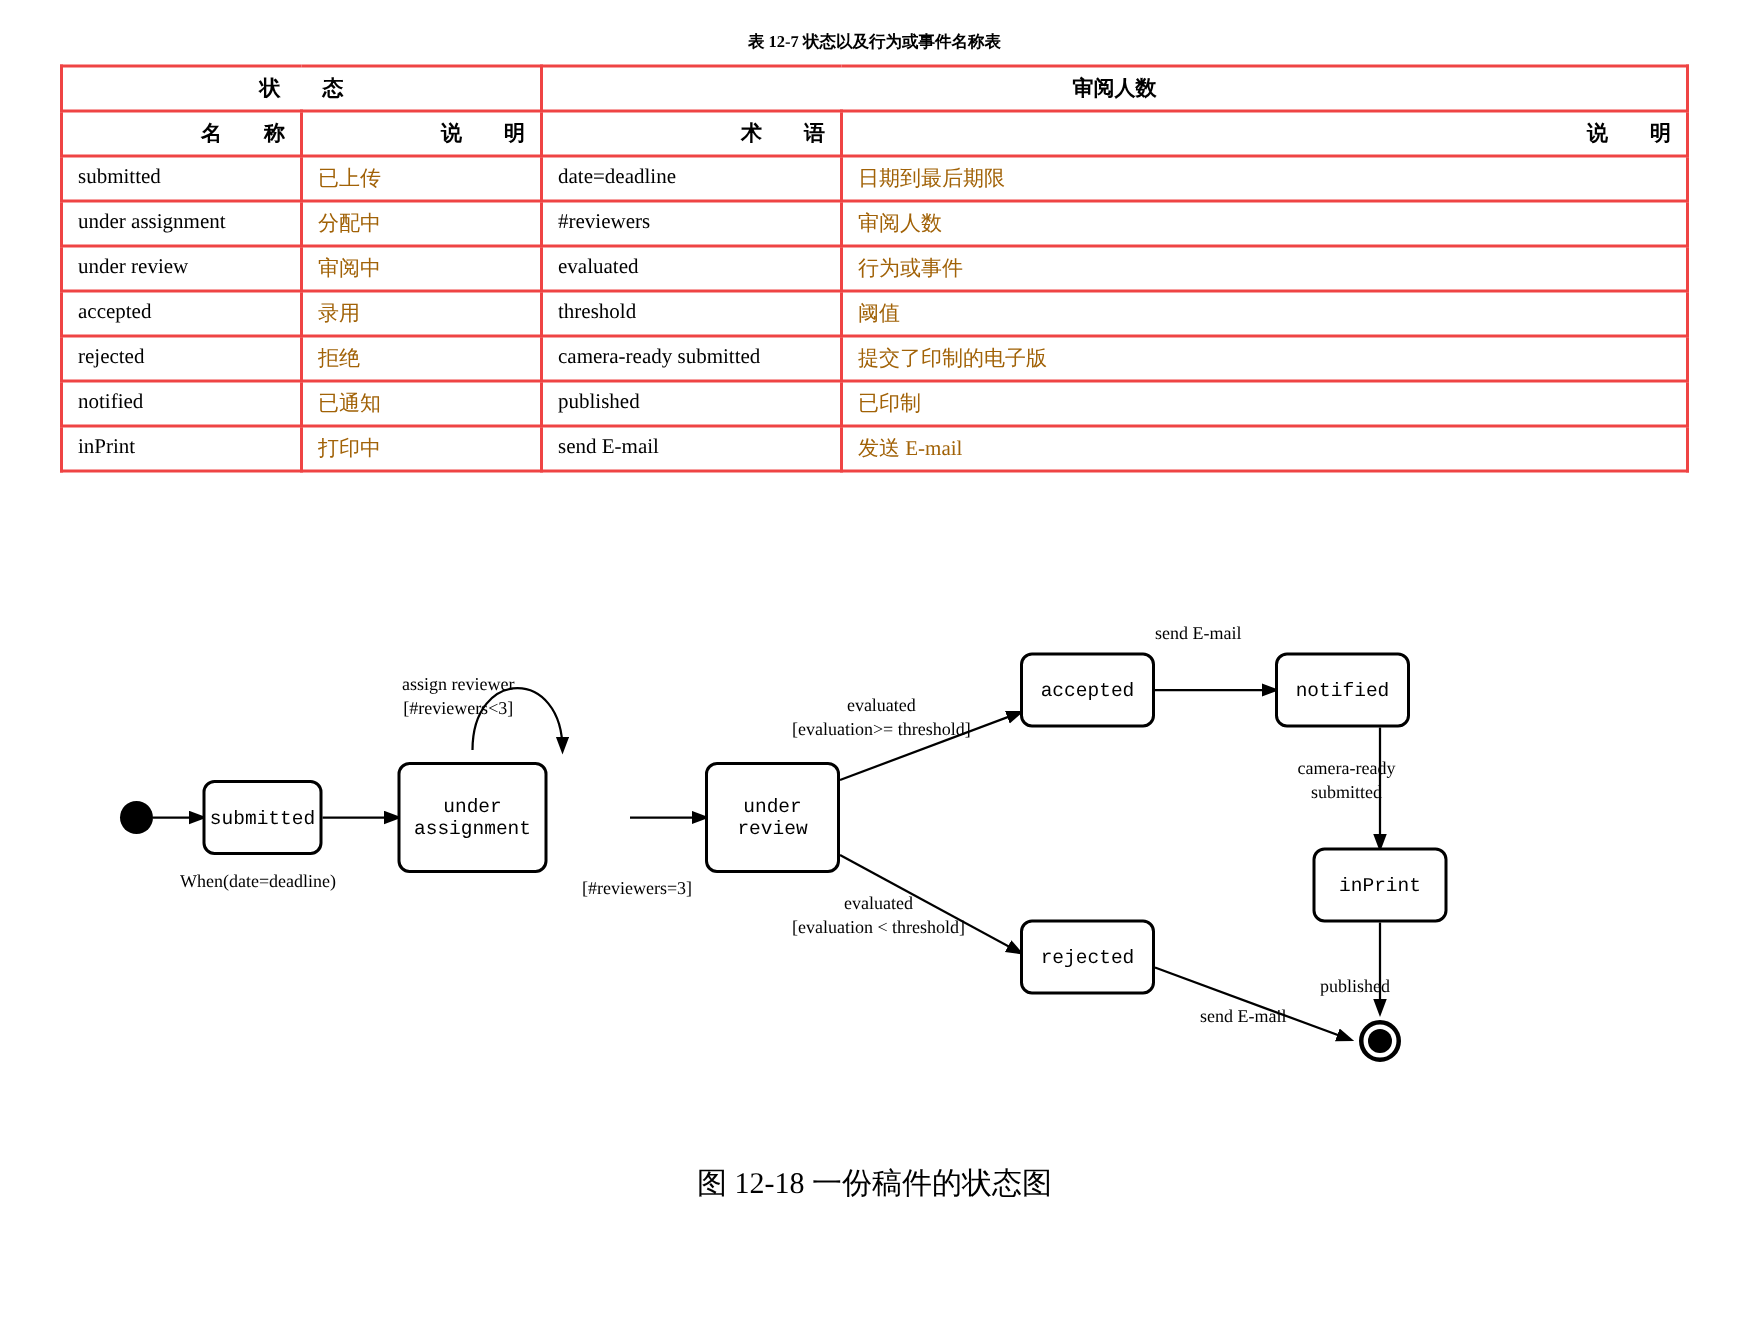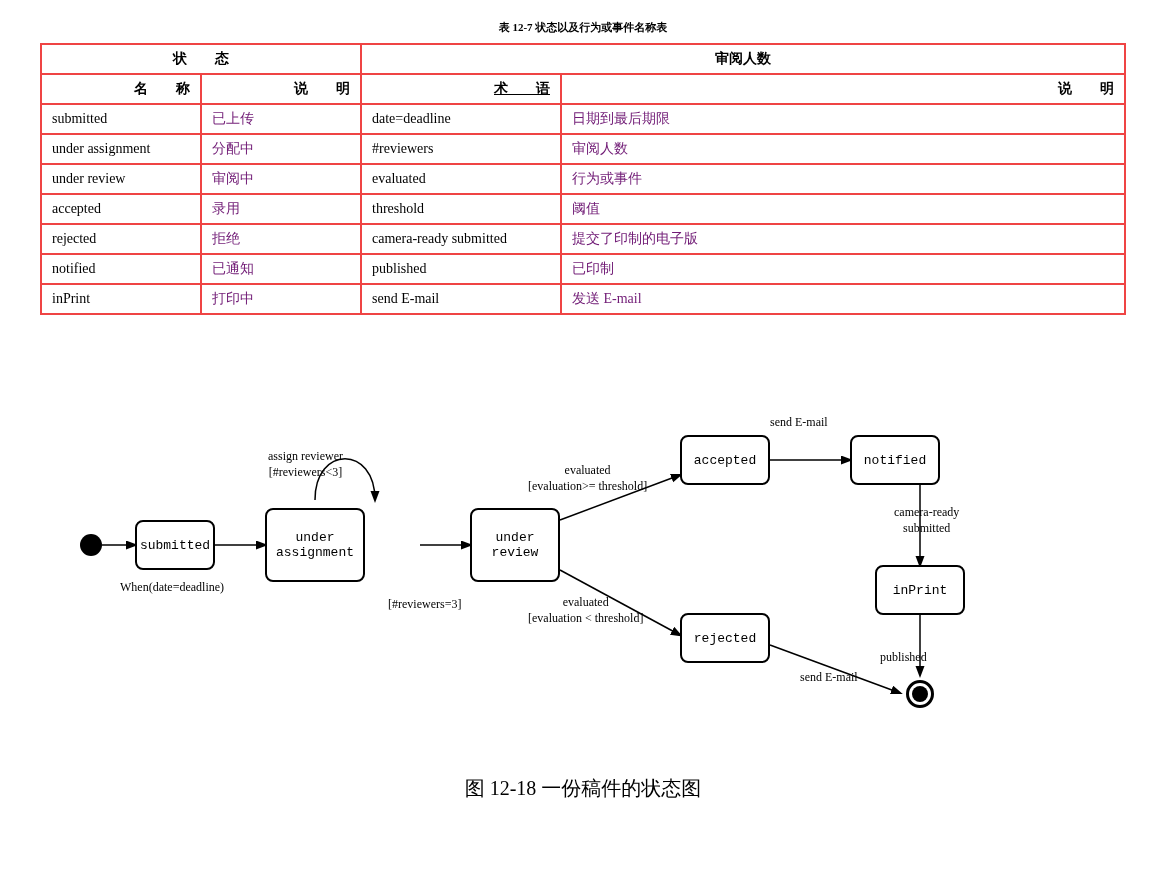--- a/index.html
+++ b/index.html
@@ -33,25 +33,25 @@
     }
     .main-table .header-group {
       text-align: center;
       font-weight: bold;
     }
     .main-table .sub-header {
       text-align: right;
       font-weight: bold;
     }
     .chinese-text {
-      color: #701a75;
+      color: #a16207;
     }
     .col-name { width: 160px; }
     .col-desc { width: 160px; }
-    .col-term { width: 200px; text-decoration: underline; }
+    .col-term { width: 200px; }
     .col-term-desc { width: auto; }
 
     
     .diagram-container {
       width: 100%;
       position: relative;
       height: 420px;
       margin-top: 10px;
     }
     .diagram-caption {
@@ -241,25 +241,25 @@
     <span>inPrint</span>
   </div>
 
   <div class="final-state-outer" style="left:866px; top:335px;">
     <div class="final-state-inner"></div>
   </div>
 
   <div class="diagram-label" style="left:80px; top:235px;font-family:Liberation Serif, serif;">When(date=deadline)</div>
   <div class="diagram-label" style="left:228px; top:104px; white-space:pre-line;">assign reviewer
 [#reviewers&lt;3]</div>
-  <div class="diagram-label" style="left:348px; top:240px;margin-top:12px;">[#reviewers=3]</div>
+  <div class="diagram-label" style="left:348px; top:240px;">[#reviewers=3]</div>
   <div class="diagram-label" style="left:488px; top:118px; white-space:pre-line;">evaluated
 [evaluation&gt;= threshold]</div>
   <div class="diagram-label" style="left:488px; top:250px; white-space:pre-line;">evaluated
 [evaluation &lt; threshold]</div>
   <div class="diagram-label" style="left:730px; top:70px;">send E-mail</div>
-  <div class="diagram-label" style="left:854px; top:160px; white-space:pre-line;">camera-ready
+  <div class="diagram-label" style="left:825px; top:160px; white-space:pre-line;">camera-ready
 submitted</div>
   <div class="diagram-label" style="left:840px; top:305px;">published</div>
   <div class="diagram-label" style="left:760px; top:325px;">send E-mail</div>
 </div>
 
 <div class="diagram-caption">图 12-18   一份稿件的状态图</div>
 
 </body></html>

